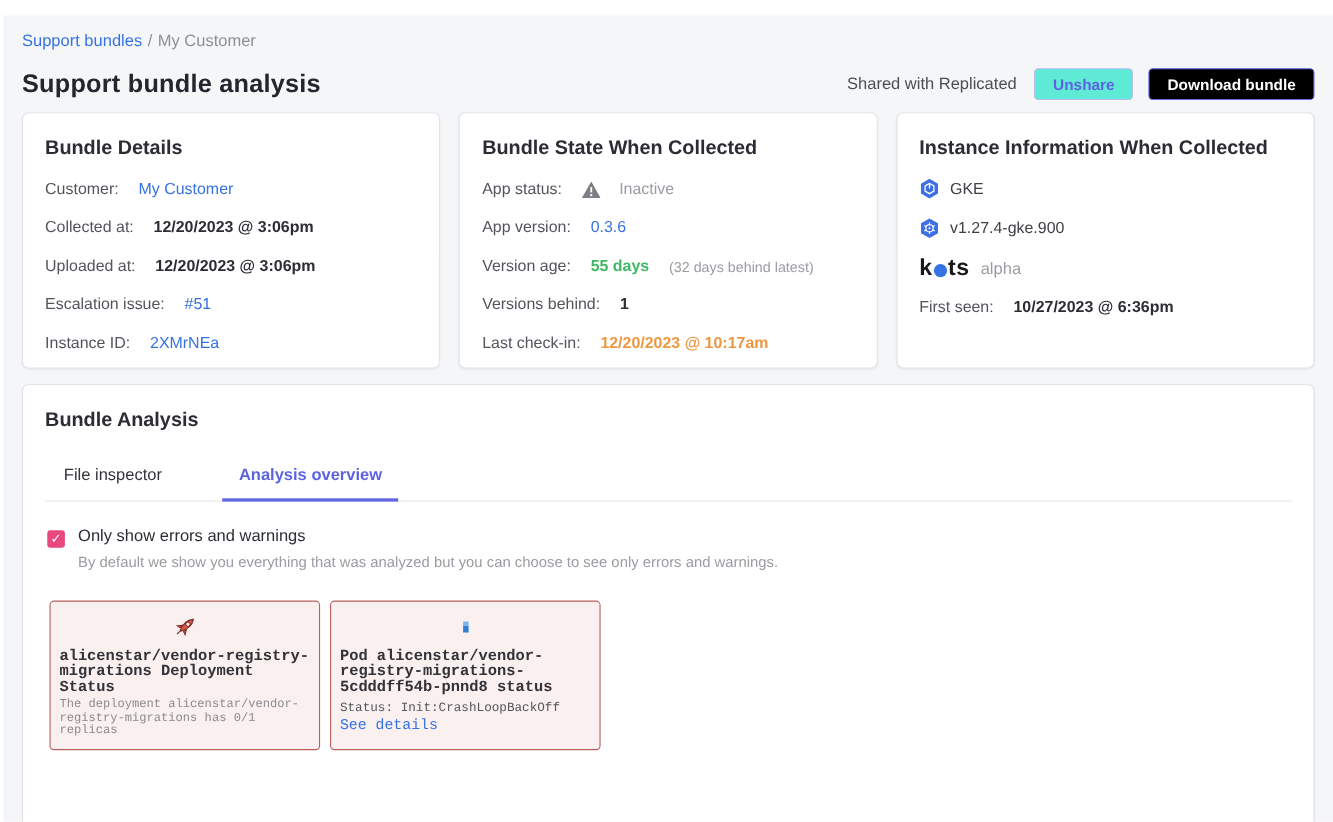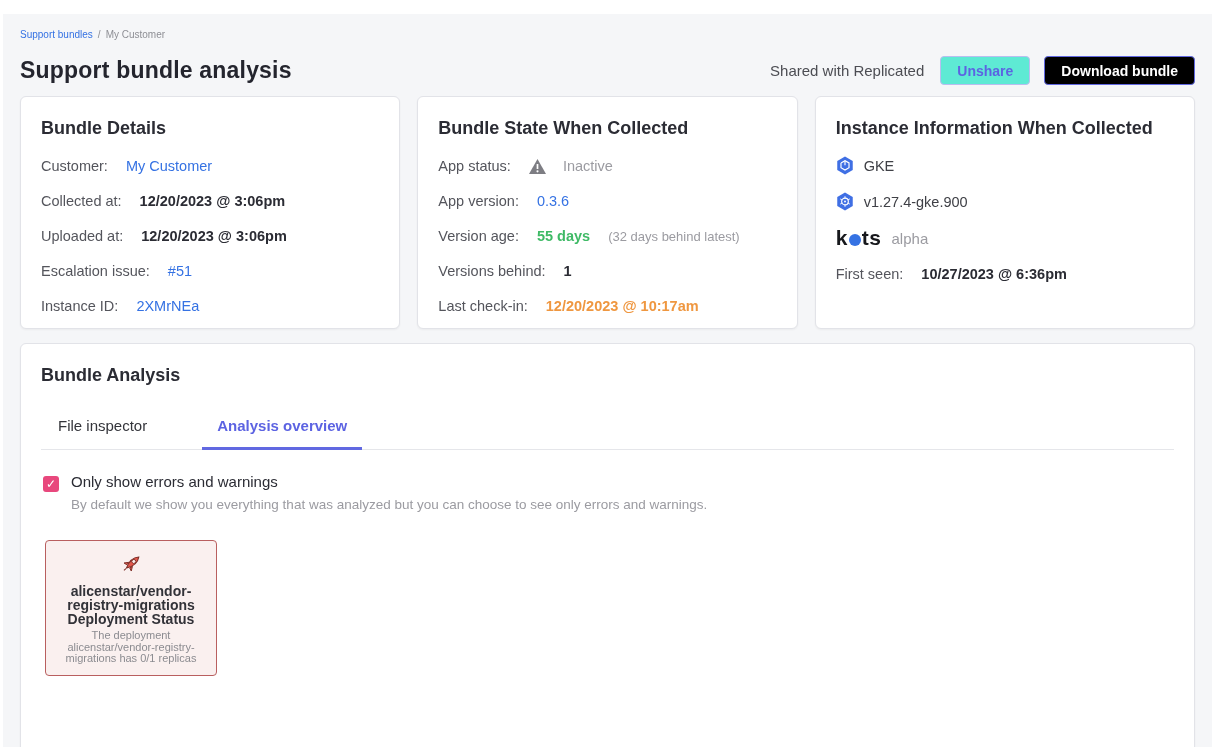--- a/index.html
+++ b/index.html
@@ -1,20 +1,20 @@
 <!DOCTYPE html>
 <html><head>
 <meta charset="utf-8">
 <style>
   * { margin:0; padding:0; box-sizing:border-box; }
   html,body { width:1212px; height:747px; background:#ffffff; font-family:"Liberation Sans", sans-serif; overflow:hidden; }
   .app { position:absolute; left:3px; top:14px; right:0; bottom:0; background:#f5f6f8; overflow:hidden; }
 
   
-  .breadcrumb { margin:15px 0 0 17px; font-size:10px; color:#8e8f95; }
+  .breadcrumb { margin:15px 0 0 17px; font-size:15px; color:#8e8f95; }
   .breadcrumb a { color:#3572e3; text-decoration:none; cursor:pointer; }
   .crumb-sep { margin:0 5px; color:#8e8f95; }
 
   
   .page-header { display:flex; align-items:center; justify-content:space-between; margin:16px 17px 0 17px; }
   .page-title { font-size:23px; font-weight:700; color:#24252e; letter-spacing:0.2px; }
   .header-right { display:flex; align-items:center; gap:14px; }
   .shared-text { font-size:15px; color:#4c4d53; margin-right:2px; }
   .btn { font-size:14px; font-weight:700; border-radius:4px; height:29px; padding:0 16px; cursor:pointer; font-family:"Liberation Sans", sans-serif; }
   .btn-outline { background:#5eead4; border:1px solid #b9bdf0; color:#5c63e2; }
@@ -45,21 +45,21 @@
   .tabs { display:flex; gap:40px; margin-top:25px; border-bottom:1px solid #e5e6ea; padding:0 0 0 2px; }
   .tab { font-size:15px; padding:6px 15px 13px 15px; cursor:pointer; color:#33343a; }
   .tab.active { color:#5c63e2; font-weight:700; border-bottom:3px solid #6168e1; margin-bottom:-1px; }
 
   .filter-row { display:flex; gap:12px; margin:23px 0 0 2px; align-items:flex-start; }
   .checkbox { width:16px; height:16px; border-radius:3px; background:#e8487d; color:#fff; font-size:12px; line-height:16px; text-align:center; cursor:pointer; flex:0 0 auto; margin-top:3px; }
   .filter-label { font-size:15px; color:#2b2c34; }
   .filter-desc { font-size:13.5px; color:#9b9ba1; margin-top:7px; }
 
   .errors-row { display:flex; gap:9px; margin:28px 0 0 4px; }
-  .error-card { width:172px; min-height:126px; background:#faf0ef; border:1px solid #b95f5f; border-radius:4px; padding:11px 8px 10px 8px; text-align:center; cursor:pointer; }
+  .error-card { width:246px; min-height:126px; background:#faf0ef; border:1px solid #b95f5f; border-radius:4px; padding:11px 8px 10px 8px; cursor:pointer;font-family:Liberation Mono, monospace; }
   .error-icon { height:24px; display:flex; align-items:center; justify-content:center; }
   .error-title { font-size:14px; font-weight:700; color:#323238; line-height:1.0; margin-top:8px; }
   .error-desc { font-size:11px; color:#8b8b90; line-height:1.05; margin-top:4px; }
   .error-status { font-size:11.5px; color:#55565c; margin-top:5px; }
   .error-link { font-size:13.5px; color:#3572e3; margin-top:3px; cursor:pointer; }
   .mini-pod-icon { display:inline-block; width:5px; height:10px; background:linear-gradient(#7db7e8 0 45%, #2f7fd0 45% 100%); }
 </style>
 </head>
 <body>
 
@@ -208,17 +208,25 @@
                 <path d="M9.3 12.5 L6.6 16.5 L9.8 15.6 Z" fill="#e2574c" stroke="#7c2d26" stroke-width="0.9"></path>
                 <path d="M14.7 12.5 L17.4 16.5 L14.2 15.6 Z" fill="#e2574c" stroke="#7c2d26" stroke-width="0.9"></path>
                 <line x1="12" y1="18.8" x2="12" y2="21.5" stroke="#7c2d26" stroke-width="1"></line>
               </g>
             </svg>
         </div>
         <div class="error-title">alicenstar/vendor-registry-migrations Deployment Status</div>
         <div class="error-desc">The deployment alicenstar/vendor-registry-migrations has 0/1 replicas</div>
       </div>
 
+      <div class="error-card">
+        <div class="error-icon">
+            <span class="mini-pod-icon"></span>
+          </div>
+        <div class="error-title">Pod alicenstar/vendor-registry-migrations-5cdddff54b-pnnd8 status</div>
+        <div class="error-status">Status: Init:CrashLoopBackOff</div>
+        <div class="error-link">See details</div>
+      </div>
 
     </div>
   </div>
 
 </div>
 
 </body></html>

